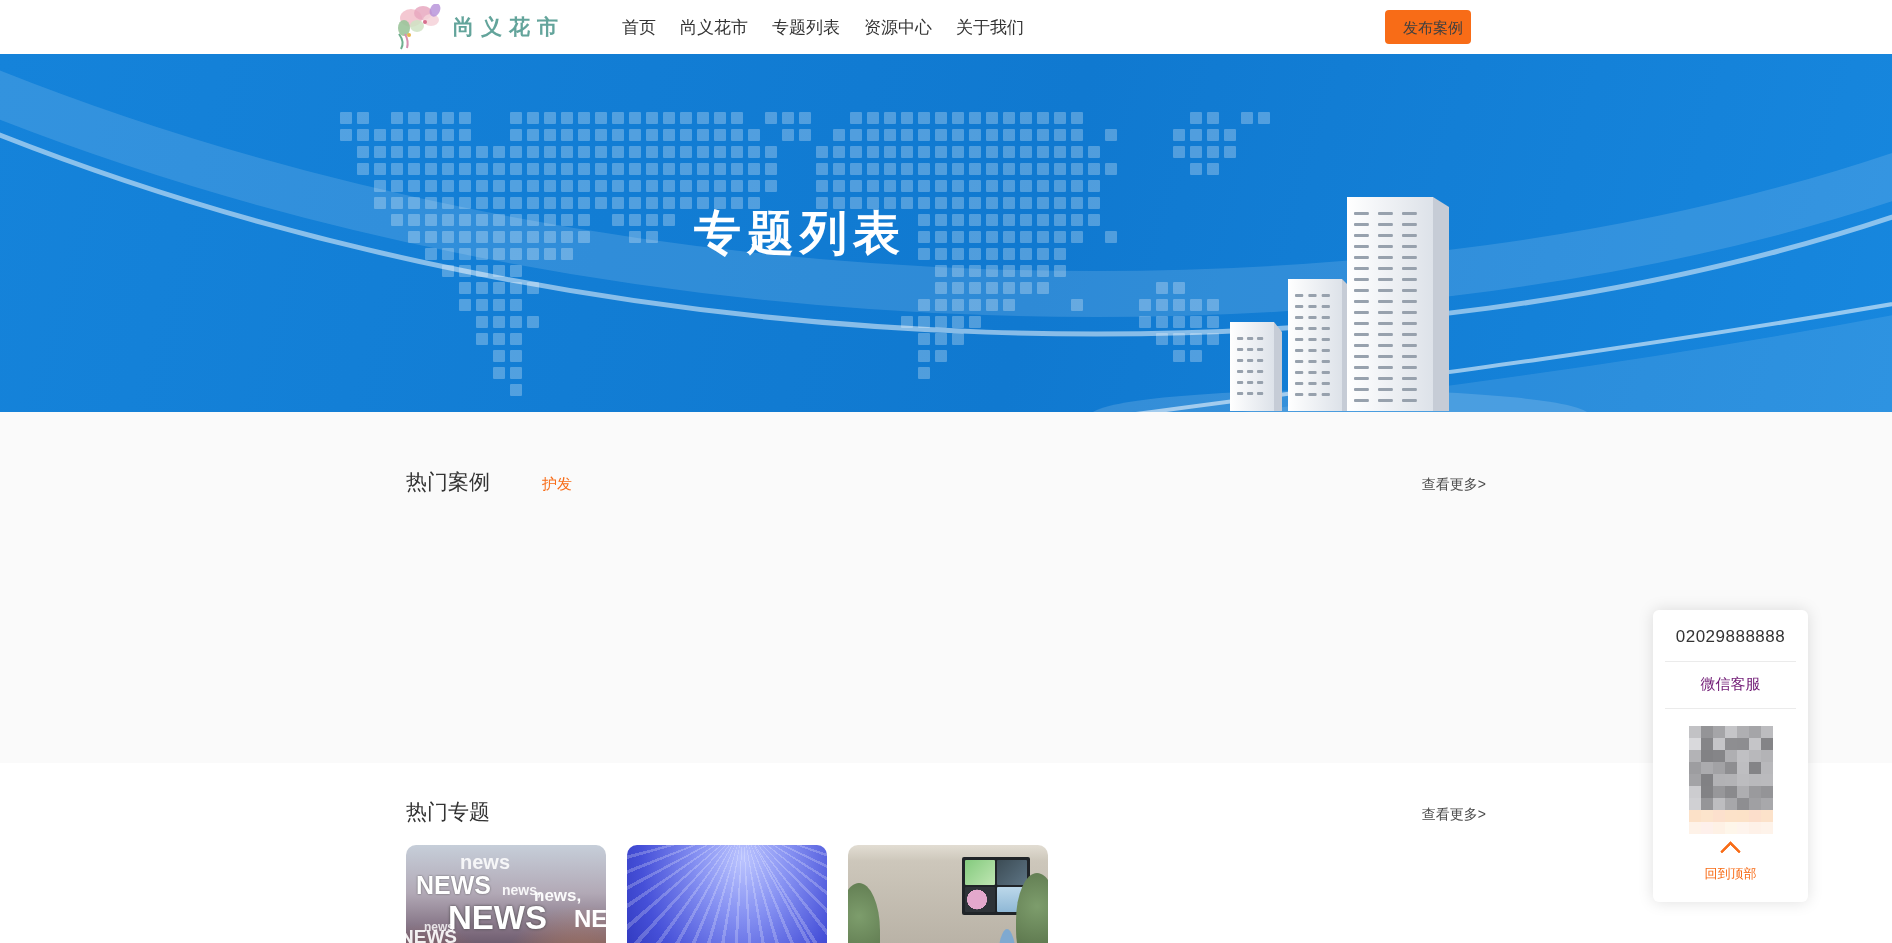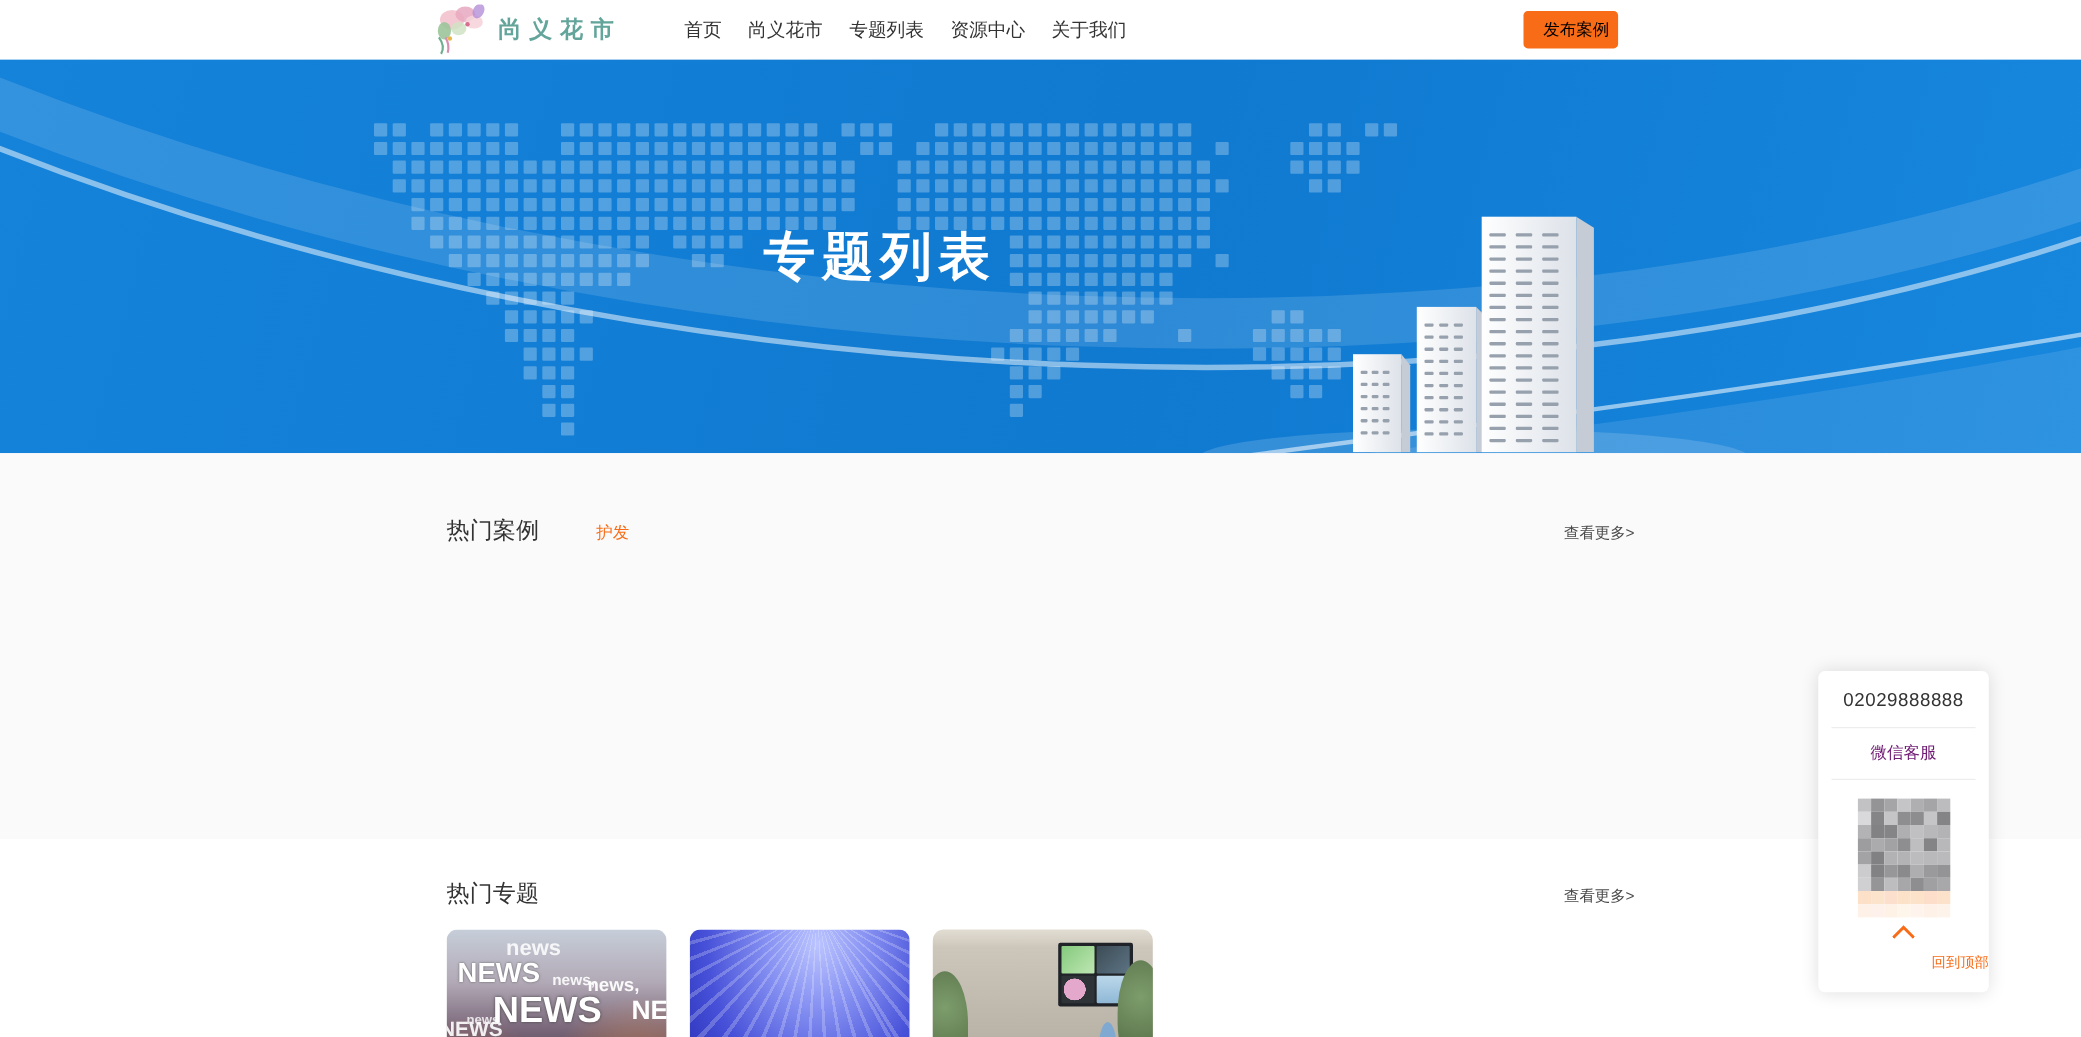--- a/index.html
+++ b/index.html
@@ -7,21 +7,21 @@
         font-family:"Liberation Sans","DejaVu Sans",sans-serif;color:#333;}
 
   
   #header{position:absolute;left:0;top:0;width:1892px;height:54px;background:#fff;z-index:30;}
   #logo{position:absolute;left:395px;top:4px;height:46px;display:flex;align-items:center;cursor:pointer;}
   #logo svg{width:52px;height:46px;}
   #logo .logo-text{font-size:21px;font-weight:bold;color:#63a49b;letter-spacing:7px;margin-left:6px;}
   #nav{position:absolute;left:622px;top:0;height:54px;display:flex;align-items:center;gap:24px;}
   #nav .nav-item{font-size:17px;color:#333;cursor:pointer;white-space:nowrap;}
   #publish-btn{position:absolute;left:1385px;top:10px;width:86px;height:34px;background:#f86c17;
-      color:#000000;font-size:15px;border:none;border-radius:4px;cursor:pointer;line-height:34px;text-align:center;padding-left:16px;}
+      color:#404040;font-size:15px;border:none;border-radius:4px;cursor:pointer;line-height:34px;text-align:center;padding-left:16px;}
 
   
   #banner{position:absolute;left:0;top:54px;width:1892px;height:358px;overflow:hidden;
       background:linear-gradient(105deg,#1583da 0%,#1079d0 55%,#1787de 100%);}
   #bannerArt{position:absolute;left:0;top:0;}
   .banner-title{position:absolute;left:800px;top:148px;transform:translateX(-50%);
       color:#fff;font-size:47px;font-weight:bold;letter-spacing:6px;white-space:nowrap;z-index:5;}
   .banner-subtitle{position:absolute;left:800px;top:212px;transform:translateX(-50%);
       color:#fff;font-size:35px;font-weight:300;letter-spacing:1px;white-space:nowrap;z-index:5;}
 
@@ -97,21 +97,21 @@
   #widget{position:absolute;left:1653px;top:610px;width:155px;height:292px;background:#fff;
       border-radius:6px;box-shadow:0 0 16px rgba(0,0,0,.13);z-index:40;text-align:center;}
   .w-phone{padding-top:17px;font-size:17px;color:#333;letter-spacing:.5px;}
   .w-div{margin:14px 12px 0 12px;border-top:1px solid #ebebeb;}
   .w-wechat{margin-top:13px;font-size:15px;color:#701a75;}
   #qr{width:84px;margin:17px auto 0 auto;display:grid;grid-template-columns:repeat(7,12px);}
   #qr i{width:12px;height:12px;display:block;}
   #back-top{margin-top:10px;cursor:pointer;}
   .chev{display:inline-block;width:12px;height:12px;border-left:3px solid #f86c17;border-top:3px solid #f86c17;
       transform:rotate(45deg);border-radius:1px;}
-  .w-backlabel{margin-top:2px;font-size:13px;color:#f86c17;text-align:right;}
+  .w-backlabel{margin-top:2px;font-size:13px;color:#f86c17;}
 </style>
 </head>
 <body>
 
 <div id="page">
 
   <div id="header">
     <div id="logo">
       <svg viewBox="0 0 52 46">
         <ellipse cx="16" cy="14" rx="11" ry="9" fill="#f3c2cd" opacity=".9"></ellipse>

